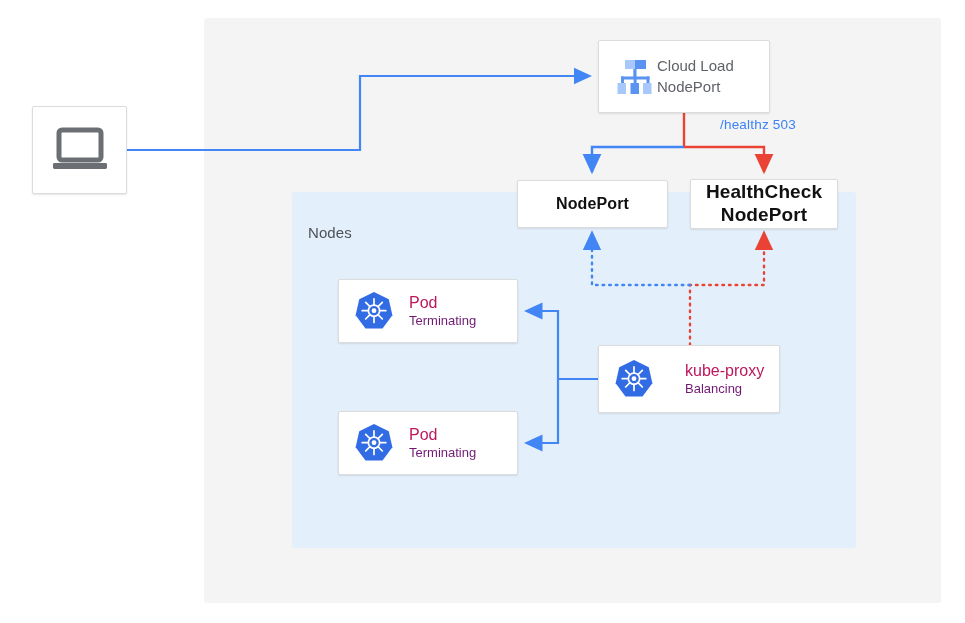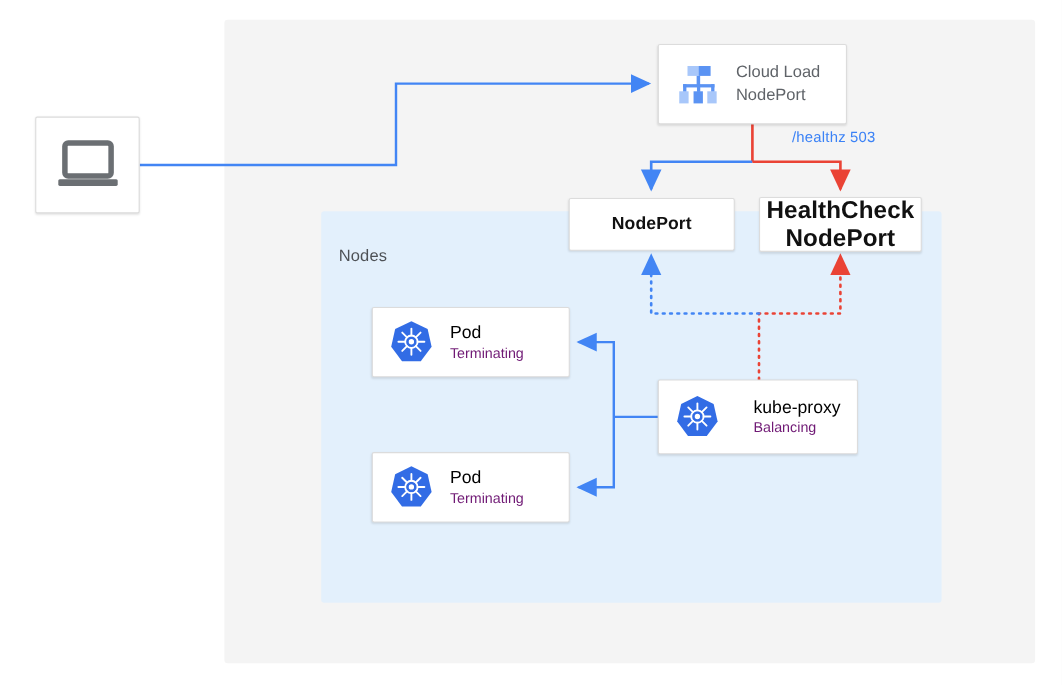--- a/index.html
+++ b/index.html
@@ -11,32 +11,32 @@
   .panel-nodes{position:absolute;left:292px;top:192px;width:564px;height:356px;
      background:#e3f0fc;border-radius:3px;}
   .panel-nodes-label{position:absolute;left:308px;top:224px;font-size:15px;color:#4d5156;
      letter-spacing:.1px;}
 
   .card{position:absolute;background:#ffffff;border:1px solid #dcdcdc;border-radius:2px;
      box-shadow:0 1px 2px rgba(0,0,0,.10);box-sizing:border-box;}
 
   .client-box{left:32px;top:106px;width:95px;height:88px;display:flex;align-items:center;justify-content:center;}
 
-  .clb-box{left:598px;top:40px;width:172px;height:73px;display:flex;align-items:center;gap:12px;padding-left:14px;}
+  .clb-box{left:598px;top:40px;width:172px;height:73px;display:flex;align-items:center;padding-left:14px;}
   .clb-text{font-size:15px;color:#5f6368;line-height:1.35;}
 
   .np-box{left:517px;top:180px;width:151px;height:48px;display:flex;align-items:center;justify-content:center;}
   .np-text{font-size:16px;font-weight:bold;color:#111111;letter-spacing:.1px;}
   .hc-box{left:690px;top:179px;width:148px;height:50px;display:flex;align-items:center;justify-content:center;}
-  .hc-text{font-size:22px;font-weight:bold;color:#111111;line-height:1.2;text-align:center;letter-spacing:.1px;}
+  .hc-text{font-size:19px;font-weight:bold;color:#111111;line-height:1.2;text-align:center;letter-spacing:.1px;}
 
   .pod-box{left:338px;top:279px;width:180px;height:64px;display:flex;align-items:center;gap:14px;padding-left:14px;}
   .pod-box2{left:338px;top:411px;width:180px;height:64px;display:flex;align-items:center;gap:14px;padding-left:14px;}
   .kp-box{left:598px;top:345px;width:182px;height:68px;display:flex;align-items:center;gap:30px;padding-left:14px;}
-  .lbl-title{font-size:16px;color:#000000;line-height:1.25;}
+  .lbl-title{font-size:16px;color:#be185d;line-height:1.25;}
   .lbl-sub{font-size:13px;color:#701a75;line-height:1.25;}
 
   .healthz{position:absolute;left:720px;top:117px;font-size:13.5px;font-weight:normal;color:#3b82f6;letter-spacing:.2px;}
 
   svg.wires{position:absolute;left:0;top:0;width:965px;height:623px;overflow:visible;}
   .k8s-logo{width:42px;height:42px;flex:0 0 42px;}
   .clb-ico{width:44px;height:40px;flex:0 0 44px;}
   .laptop-ico{width:60px;height:48px;}
 </style>
 </head>

